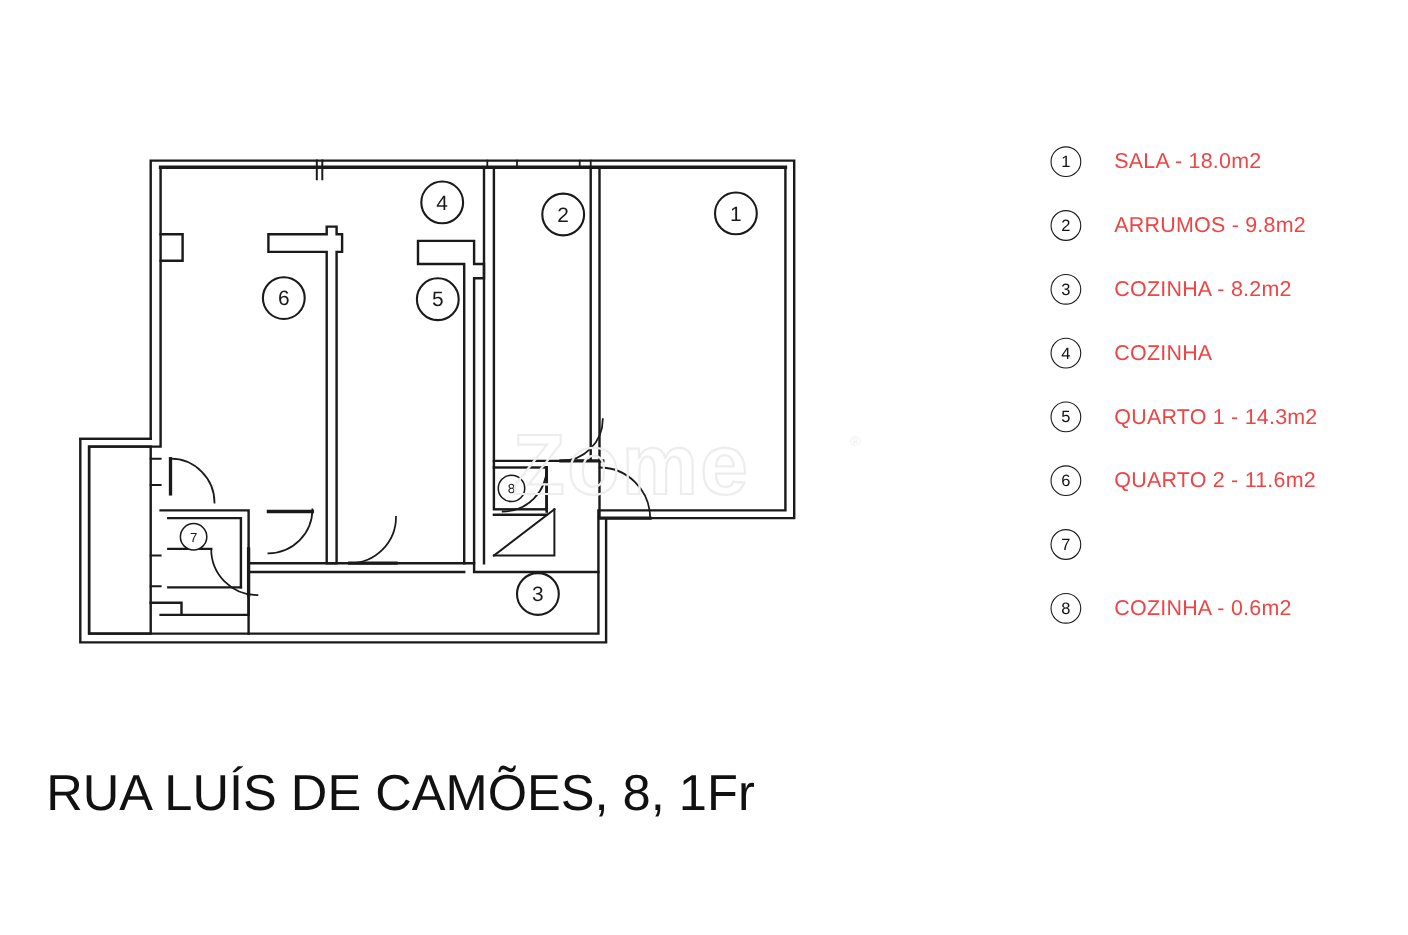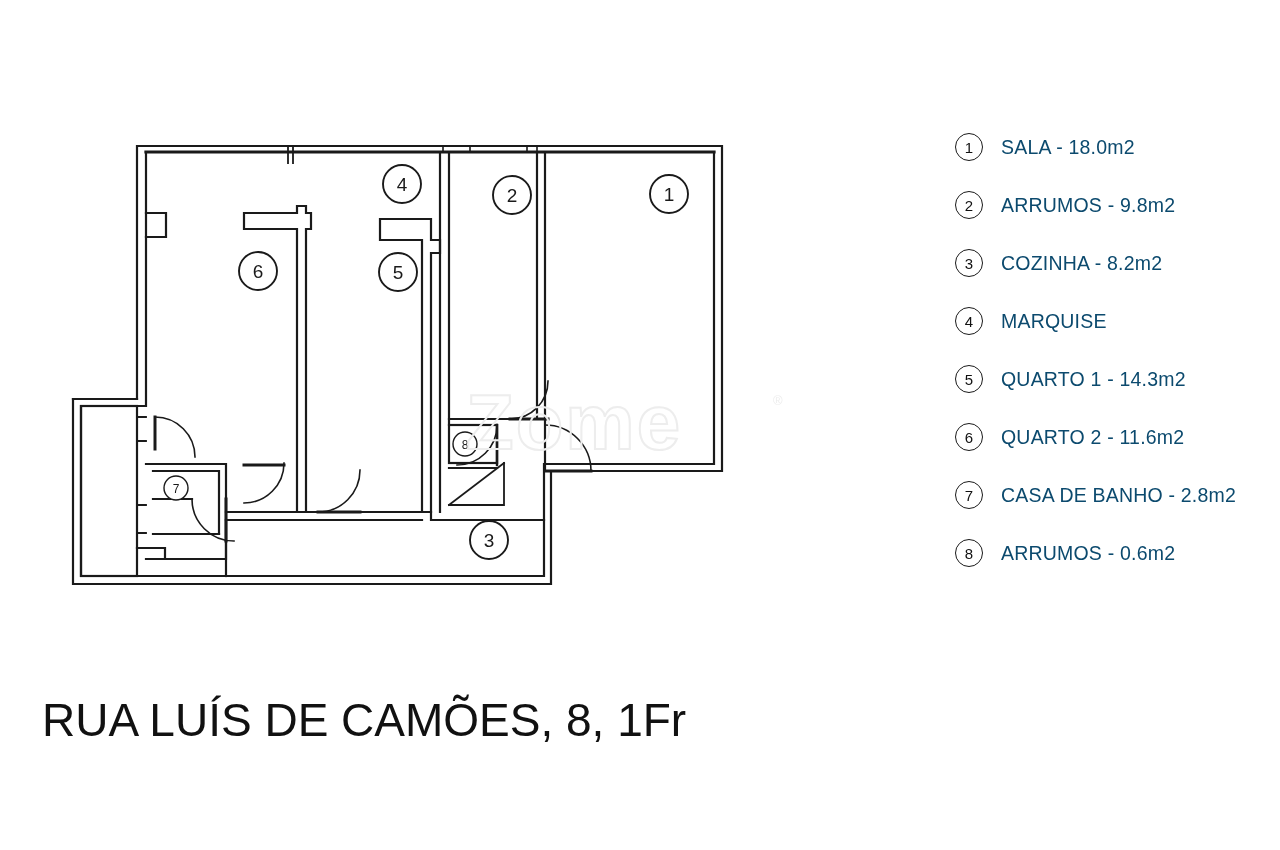--- a/index.html
+++ b/index.html
@@ -44,23 +44,23 @@
     border-radius: 50%;
     display: flex;
     align-items: center;
     justify-content: center;
     font-size: 15px;
     color: #111;
     line-height: 1;
     box-sizing: border-box;
   }
   .legend-label {
-    margin-left: 18px;
+    margin-left: 30px;
     font-size: 19.5px;
-    color: #0c4a6e;
+    color: #ef4444;
     letter-spacing: 0.2px;
     white-space: nowrap;
   }
   
   #title {
     position: absolute;
     left: 42px;
     top: 693px;
     font-size: 46px;
     color: #111;
@@ -223,40 +223,39 @@
       <div class="legend-label">ARRUMOS - 9.8m2</div>
     </div>
 
     <div class="legend-row">
       <div class="legend-marker">3</div>
       <div class="legend-label">COZINHA - 8.2m2</div>
     </div>
 
     <div class="legend-row">
       <div class="legend-marker">4</div>
-      <div class="legend-label">MARQUISE</div>
+      <div class="legend-label">COZINHA</div>
     </div>
 
     <div class="legend-row">
       <div class="legend-marker">5</div>
       <div class="legend-label"> QUARTO 1 - 14.3m2</div>
     </div>
 
     <div class="legend-row">
       <div class="legend-marker">6</div>
       <div class="legend-label"> QUARTO 2 - 11.6m2</div>
     </div>
 
     <div class="legend-row">
       <div class="legend-marker">7</div>
-      <div class="legend-label">CASA DE BANHO - 2.8m2</div>
     </div>
 
     <div class="legend-row">
       <div class="legend-marker">8</div>
-      <div class="legend-label">ARRUMOS - 0.6m2</div>
+      <div class="legend-label">COZINHA - 0.6m2</div>
     </div>
 
   </div>
 
   <div id="title">RUA LUÍS DE CAMÕES, 8, 1Fr</div>
 
 </div>
 
 </body></html>

